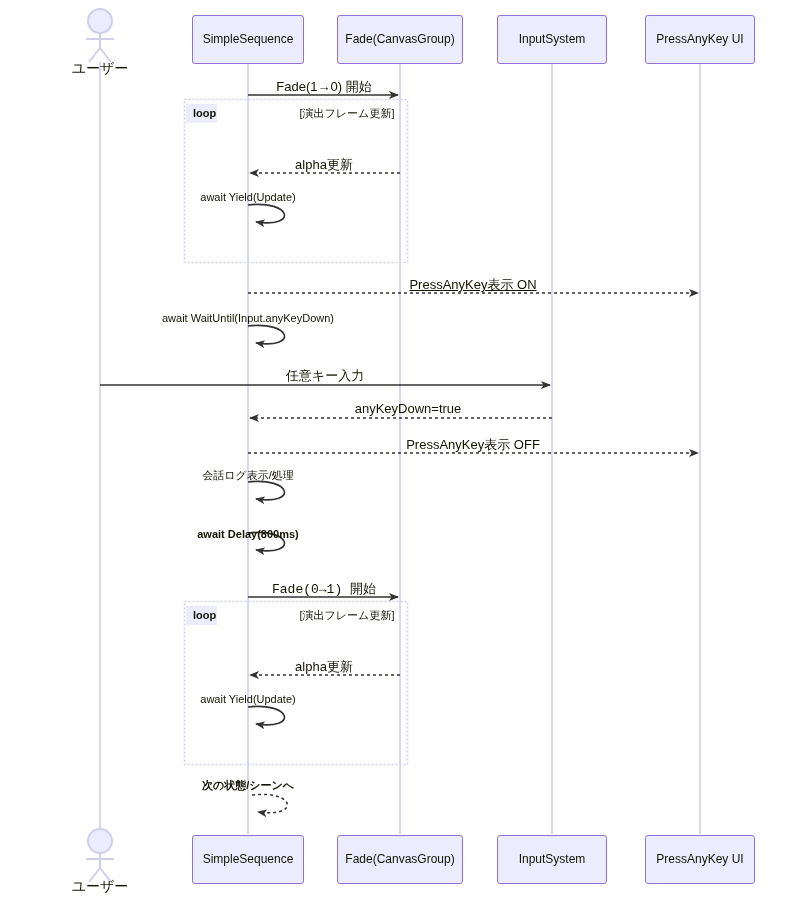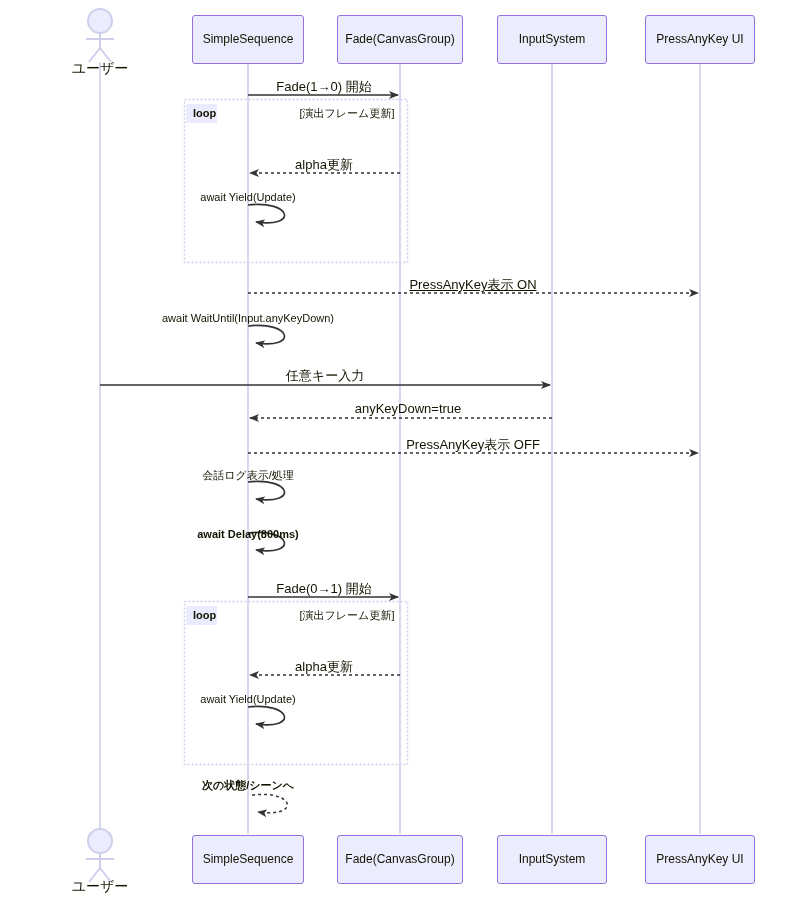--- a/index.html
+++ b/index.html
@@ -201,21 +201,21 @@
   <div class="msg-label" style="left:325px;top:367px;">任意キー入力</div>
 
   <div class="msg-label" style="left:400px;top:401px;margin-left:8px;">anyKeyDown=true</div>
 
   <div class="msg-label" style="left:473px;top:436px;">PressAnyKey表示 OFF</div>
 
   <div class="self-label" style="left:248px;top:468px;">会話ログ表示/処理</div>
 
   <div class="self-label" style="left:248px;top:528px;font-weight:bold;">await Delay(800ms)</div>
 
-  <div class="msg-label" style="left:324px;top:580px;">Fade(0→1) 開始</div>
+  <div class="msg-label" style="left:324px;top:580px;font-family:Liberation Mono, monospace;">Fade(0→1) 開始</div>
 
   <div class="msg-label" style="left:324px;top:658px;">alpha更新</div>
 
   <div class="self-label" style="left:248px;top:693px;">await Yield(Update)</div>
 
   <div class="self-label" style="left:248px;top:778px;font-weight:bold;">次の状態/シーンへ</div>
 
 </div>
 
 </body></html>

